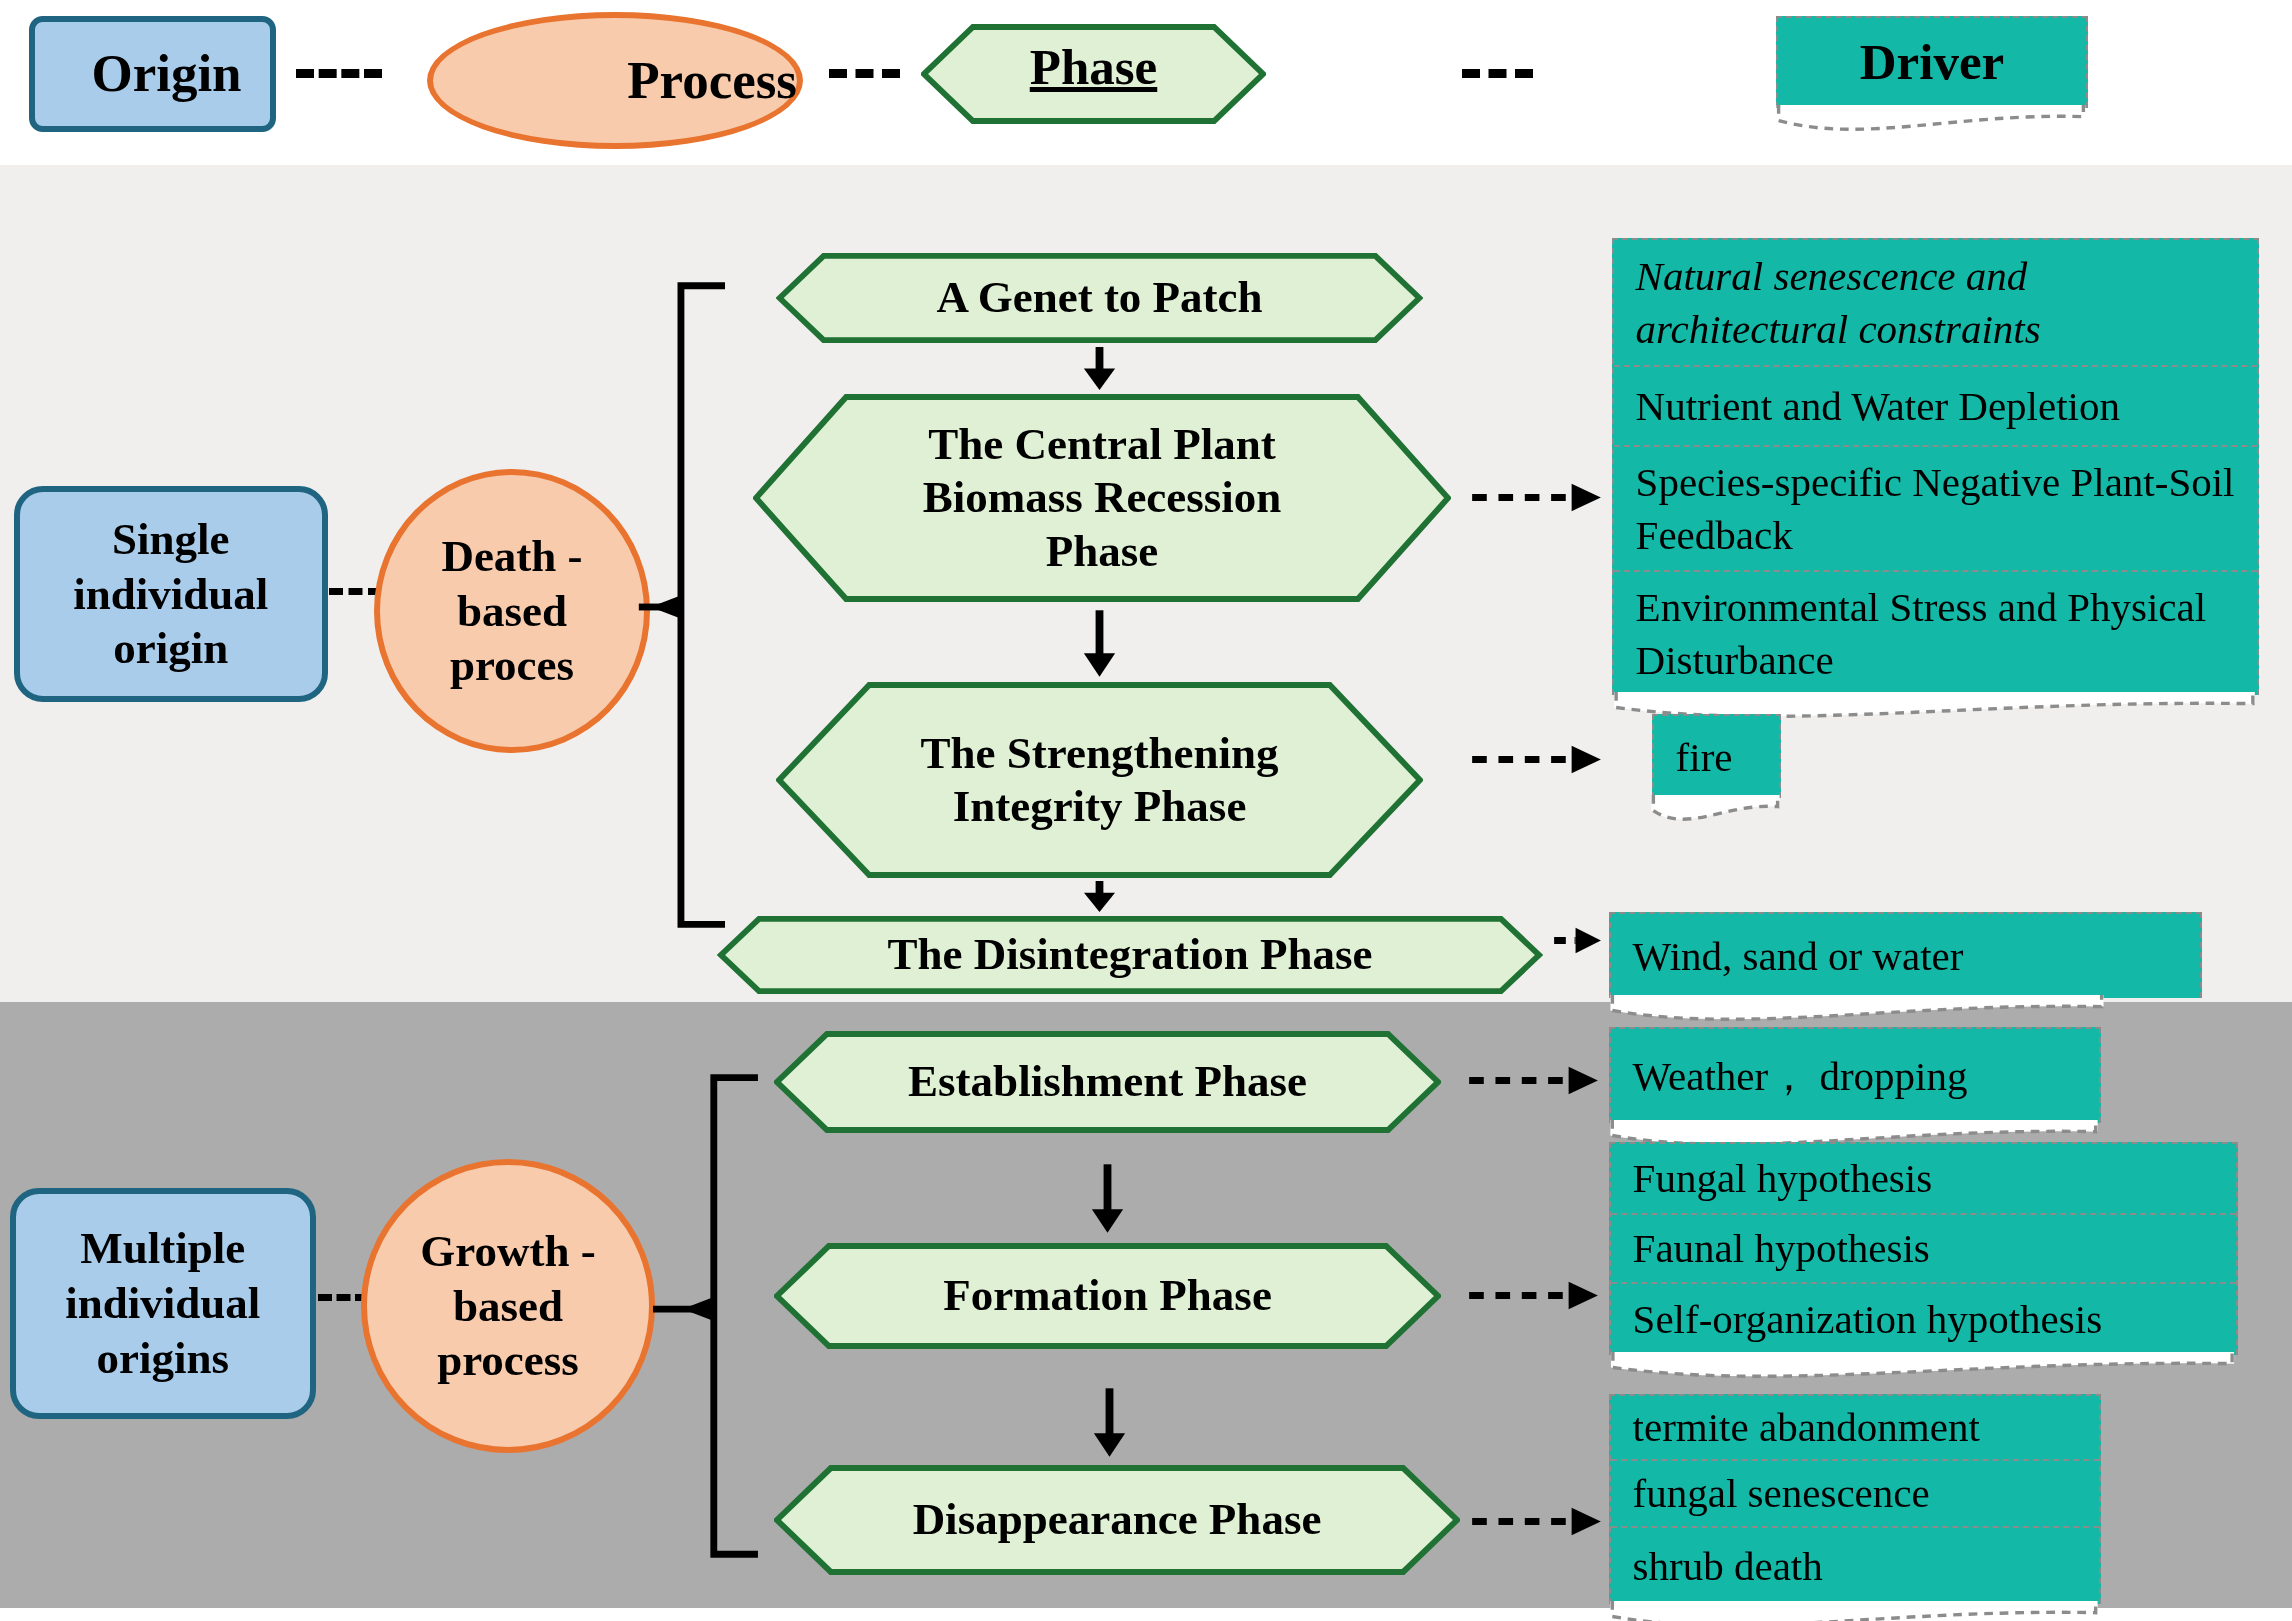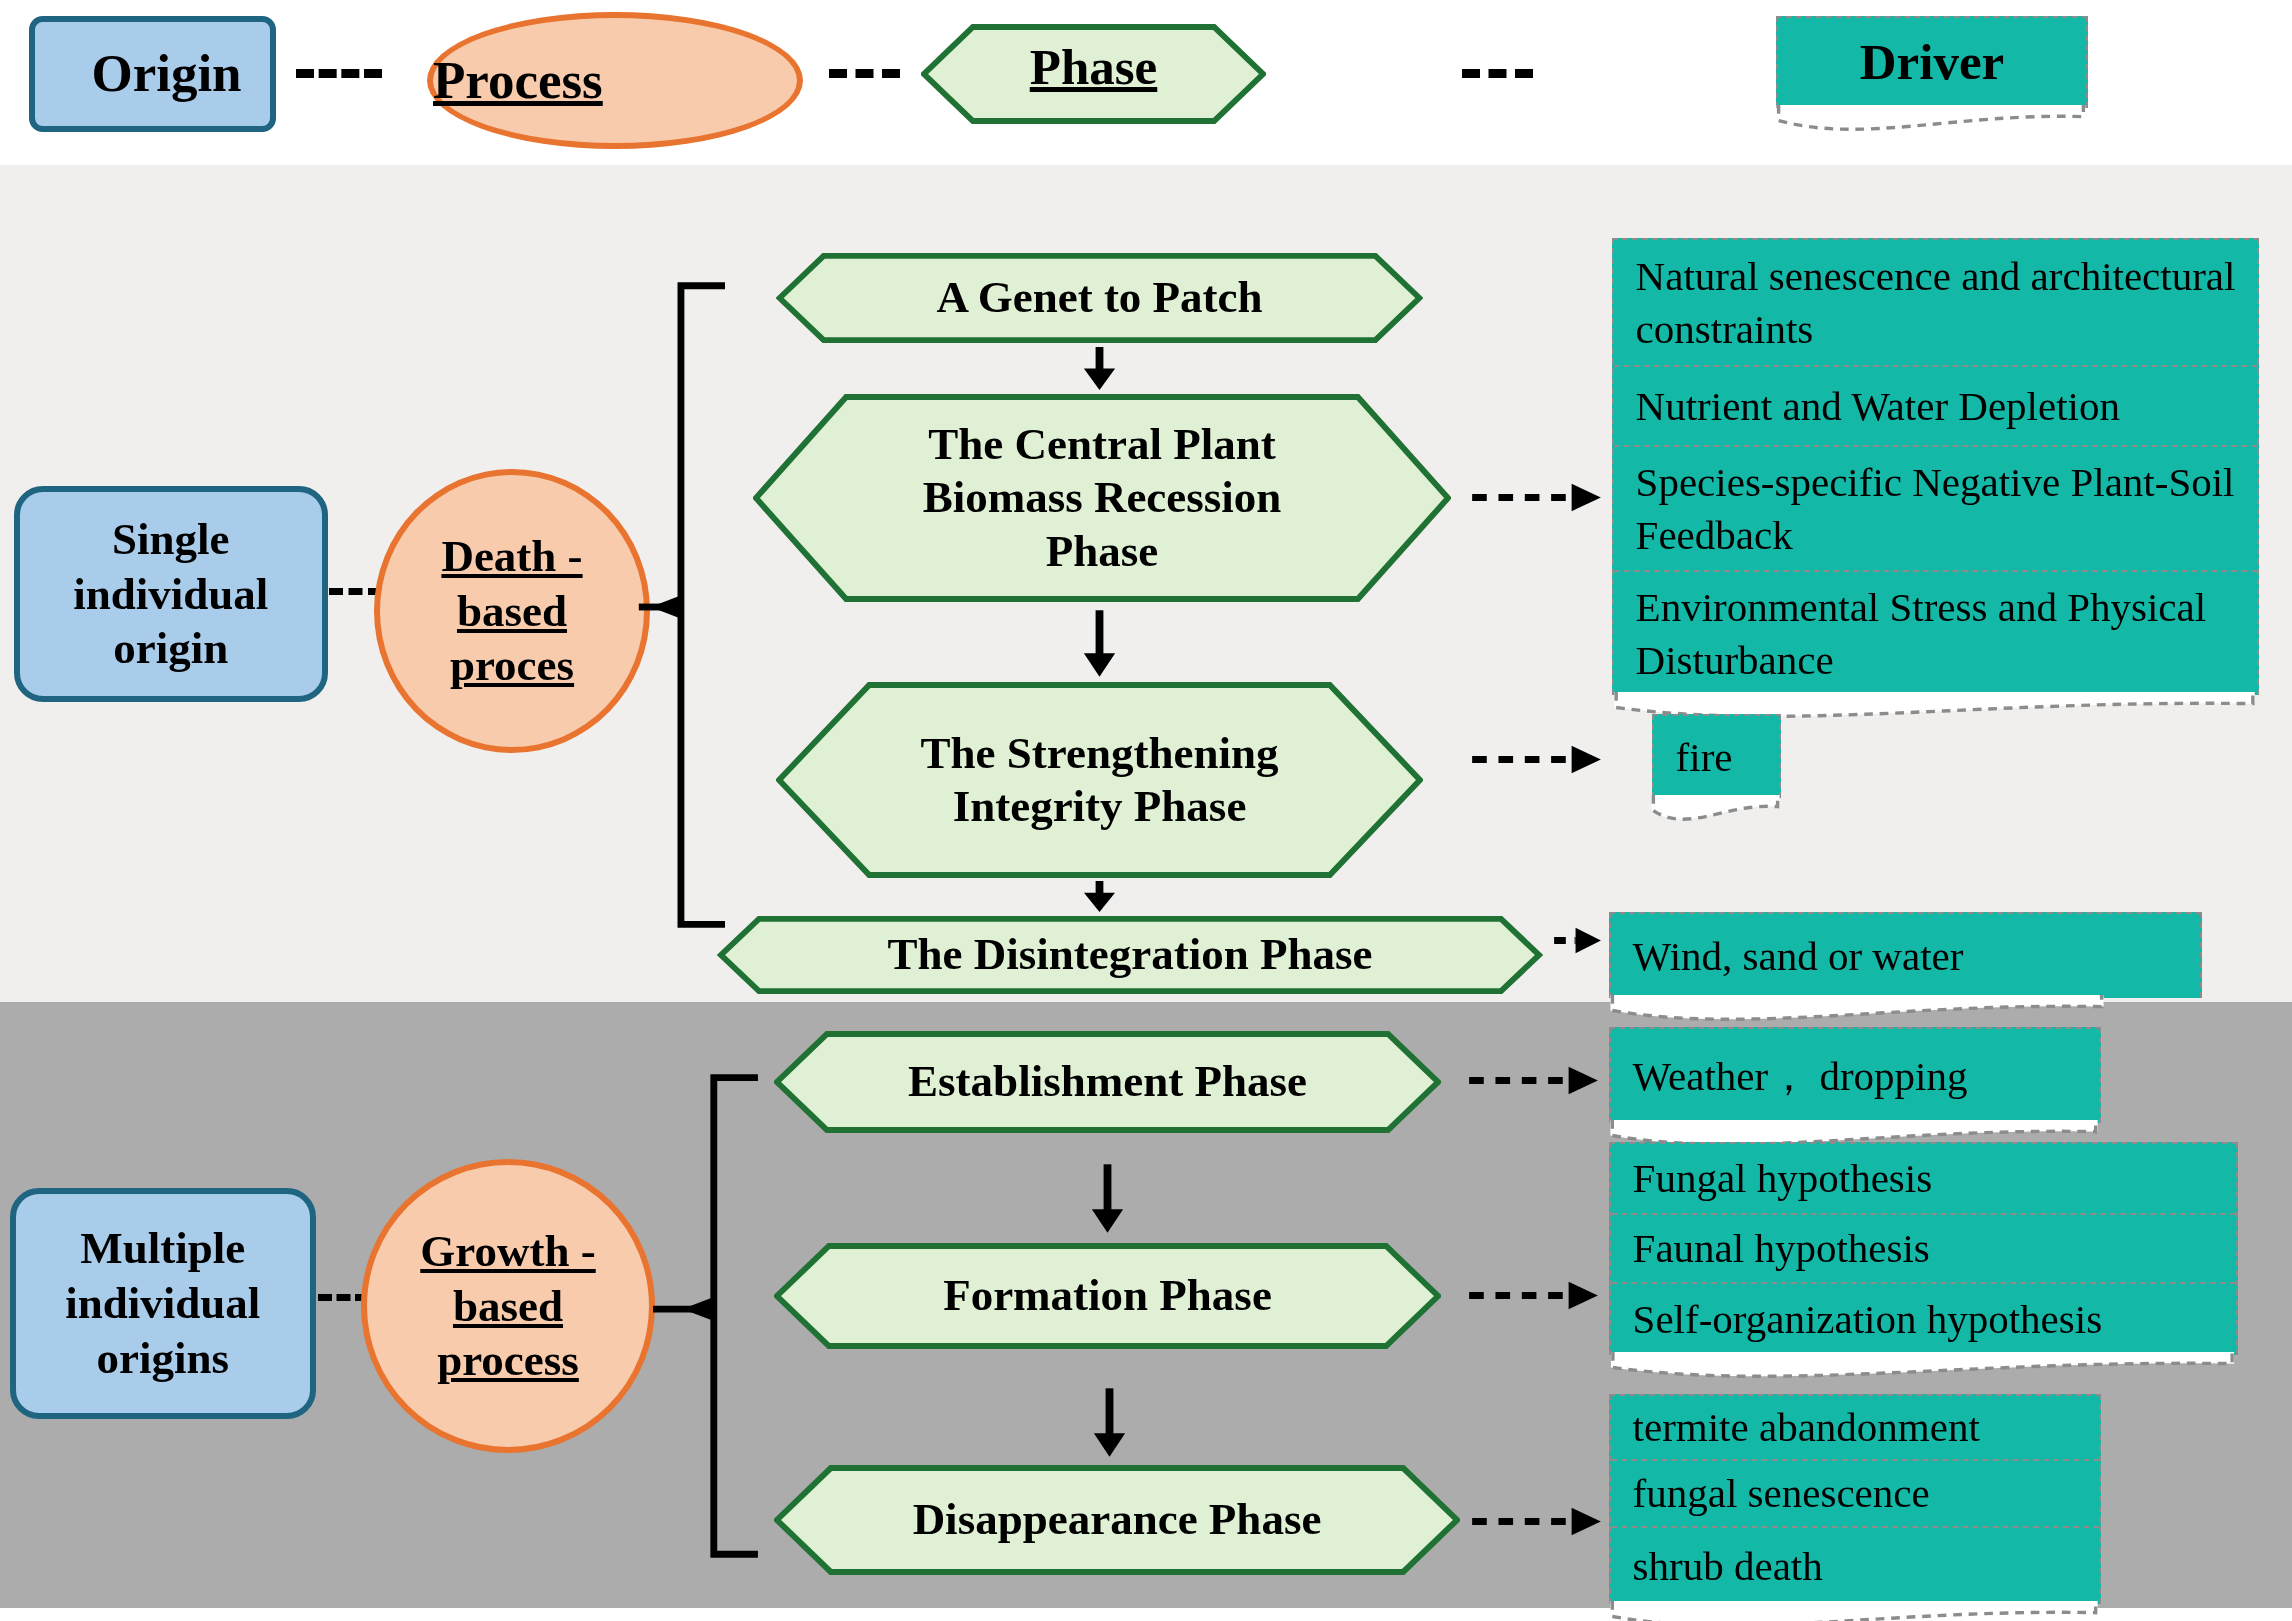--- a/index.html
+++ b/index.html
@@ -18,22 +18,22 @@
   .section{position:absolute; left:0; width:2293px;}
   .obox{
     position:absolute; background:var(--origin-fill);
     border:6.9px solid var(--origin-border); border-radius:21.6px;
     display:flex; align-items:center; justify-content:center; text-align:center;
     font-weight:bold; box-sizing:border-box; line-height:1.22;padding-left:28px;
   }
   .oval{
     position:absolute; background:var(--process-fill);
     border:6.9px solid var(--process-border); border-radius:50%;
-    display:flex; align-items:center; justify-content:flex-start; text-align:center;
-    font-weight:bold; box-sizing:border-box; line-height:1.22;text-decoration:underline;
+    display:flex; align-items:center; justify-content:flex-end; text-align:center;
+    font-weight:bold; box-sizing:border-box; line-height:1.22;
   }
   .hex{
     position:absolute; display:flex; align-items:center; justify-content:center;
     text-align:center; font-weight:bold; line-height:1.18;
   }
   .hex .hex-label{position:relative; z-index:1;}
   .hex svg{position:absolute; inset:0; z-index:0;}
   .doc{
     position:absolute; background:#14b8a6;
     border:2.9px dashed var(--driver-border); border-bottom:none; box-sizing:border-box;
@@ -141,21 +141,21 @@
   </div>
 
   <div class="hex" style="left:716px;top:916px;width:828px;height:78px;font-size:45px;">
       <svg width="828" height="78" viewBox="0 0 845 80">
        <polygon points="42,3 803,3 842,40 803,77 42,77 3,40" style="fill:var(--phase-fill);stroke:var(--phase-border);stroke-width:6"></polygon>
      </svg>
     <span class="hex-label">The Disintegration Phase</span>
   </div>
 
   <div class="doc" style="left:1612px;top:238px;width:647px;">
-    <div class="doc-item" style="height:125px;">Natural senescence and architectural constraints</div>
+    <div class="doc-item" style="height:125px;font-style:italic;">Natural senescence and architectural constraints</div>
     <div class="doc-item" style="height:80px;">Nutrient and Water Depletion</div>
     <div class="doc-item" style="height:125px;">Species-specific Negative Plant-Soil Feedback</div>
     <div class="doc-item" style="height:125px;">Environmental Stress and Physical Disturbance</div>
   <div class="wave" style="width:647px">
        <svg width="647" height="33" viewBox="0 0 660 34" style="overflow:visible">
          <path d="M0,0 L0,16 C 184.8,40 382.79999999999995,8 660,12 L 660,0 Z" fill="#fff"></path>
          <path d="M2,0 L2,16 C 184.8,40 382.79999999999995,8 658,12 L 658,0" fill="none" style="stroke:var(--driver-border)" stroke-width="3.5" stroke-dasharray="9,7"></path>
        </svg>
      </div>
     </div>

